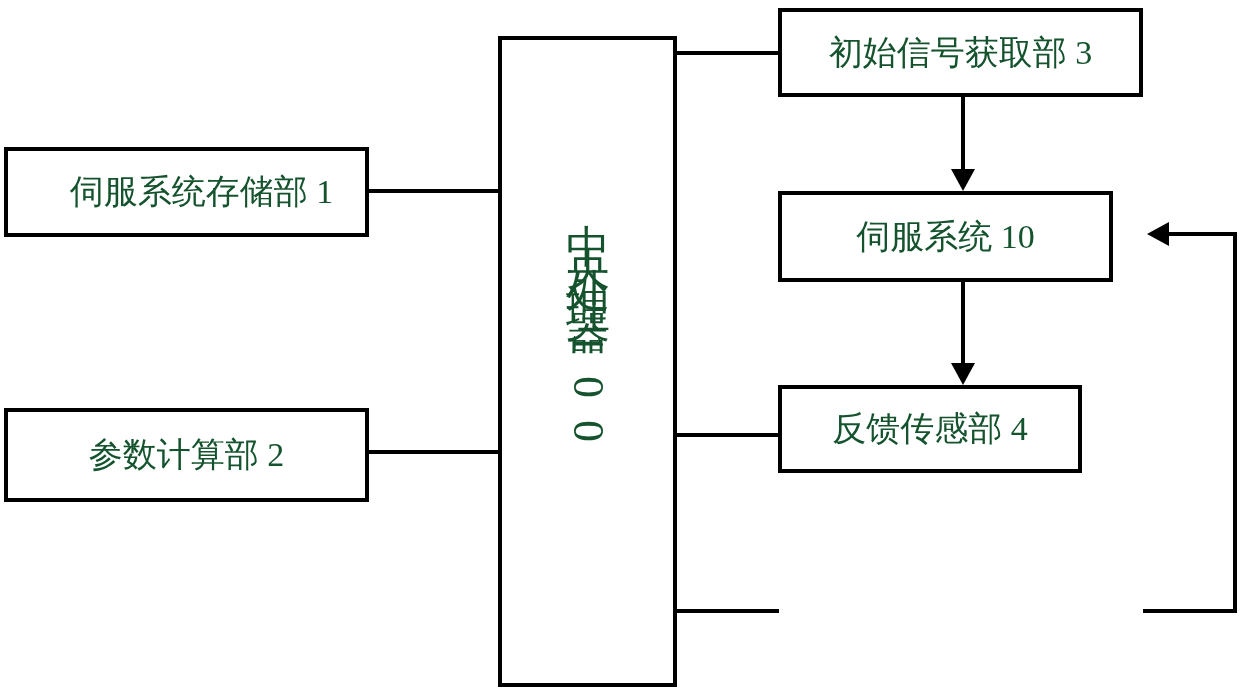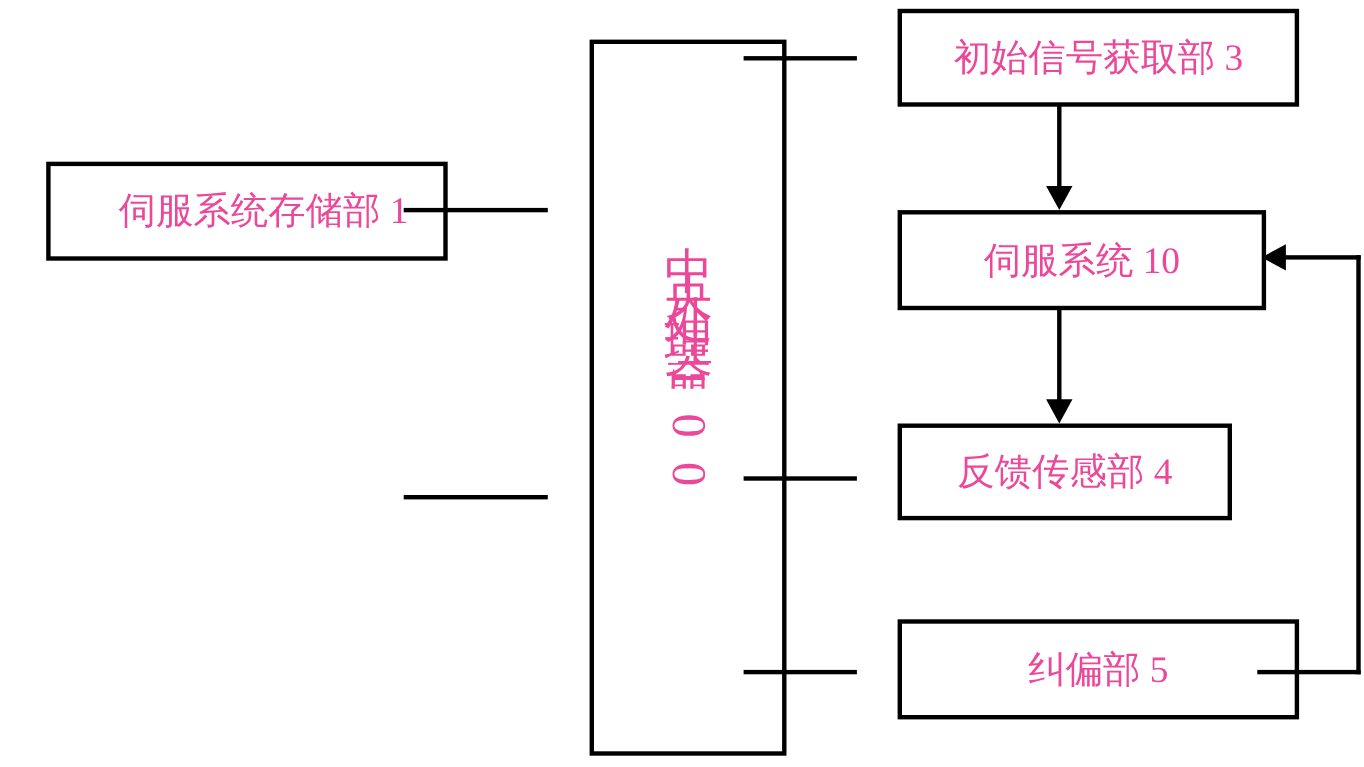--- a/index.html
+++ b/index.html
@@ -18,23 +18,22 @@
   }
   .box {
     position: absolute;
     box-sizing: border-box;
     border: 4px solid #000000;
     background: #ffffff;
     display: flex;
     align-items: center;
     justify-content: center;
     font-size: 34px;
-    color: #ec4899;
+    color: #14532d;
     white-space: nowrap;
-    margin-left: 38px;
   }
   .box-servo-storage { left: 4px;   top: 147px; width: 365px; height: 90px; padding-left: 30px; }
   .box-param-calc    { left: 4px;   top: 408px; width: 365px; height: 94px; }
   .box-cpu           { left: 498px; top: 36px;  width: 179px; height: 651px;
                        font-size: 44px; padding-bottom: 70px; }
   .box-cpu .vtext {
     writing-mode: vertical-rl;
     text-orientation: mixed;
     letter-spacing: 0.5em;
     line-height: 1;
@@ -84,36 +83,36 @@
   .head-loop-servo { left: 1147px; top: 222px; }
 </style>
 </head>
 <body>
 
 <div class="canvas">
 
   <div class="box box-servo-storage">
     <span>伺服系统存储部 1</span>
   </div>
+  <div class="box box-param-calc">
+    <span>参数计算部 2</span>
+  </div>
 
   <div class="box box-cpu">
     <span class="vtext">中央处理器 100</span>
   </div>
 
   <div class="box box-initial-signal">
     <span>初始信号获取部 3</span>
   </div>
   <div class="box box-servo-system">
     <span>伺服系统 10</span>
   </div>
   <div class="box box-feedback-sensor">
     <span>反馈传感部 4</span>
-  </div>
-  <div class="box box-correction">
-    <span>纠偏部 5</span>
   </div>
 
   <div class="hline line-storage-cpu"></div>
   <div class="hline line-paramcalc-cpu"></div>
   <div class="hline line-cpu-initial"></div>
   <div class="hline line-cpu-feedback"></div>
   <div class="hline line-cpu-correct"></div>
 
   <div class="vline stem-initial-servo"></div>
   <div class="arrow-down head-initial-servo"></div>

